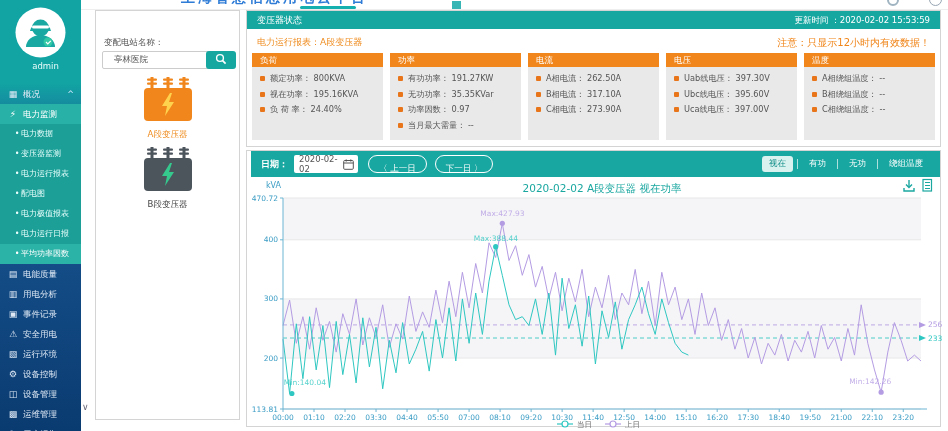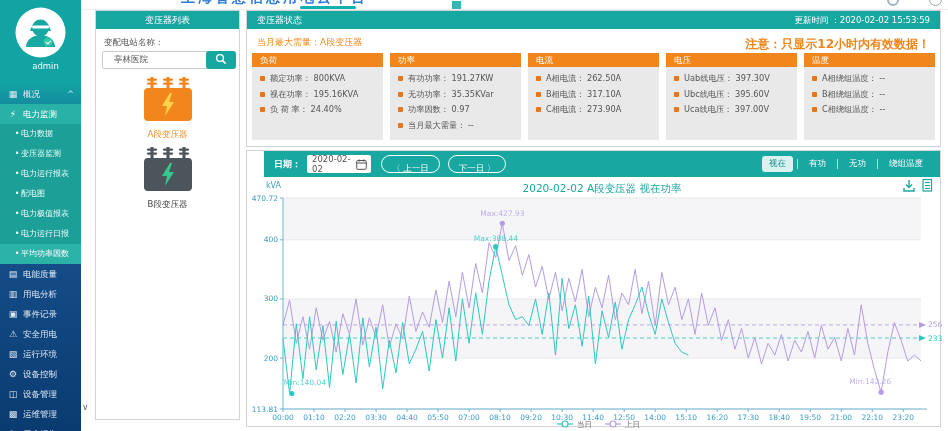--- a/index.html
+++ b/index.html
@@ -47,31 +47,31 @@
   .tr-item { text-align:center; margin-bottom:6px; cursor:pointer; }
   .tr-item .tr-label { font-size:8.5px; margin-top:2px; }
 
   
   .status-panel { left:246px; top:10px; width:695px; height:137px; }
   .status-panel .panel-header { padding:0 10px; }
   .sp-update { float:right; font-size:8.5px; }
   .sp-title { float:left; }
   .name-row { position:absolute; left:10px; right:10px; top:25px; height:14px; font-size:9px; }
   .name-left { float:left; color:#ef8c1f; }
-  .name-right { float:right; color:#f08519; font-size:12px;font-weight:bold; }
+  .name-right { float:right; color:#f08519; font-size:10px; }
   .cards { position:absolute; left:5px; right:5px; top:42px; bottom:6px; display:flex; gap:7px; }
   .card { flex:1; display:flex; flex-direction:column; }
   .card-header { height:14px; line-height:14px; background:#f0861c; color:#fff; font-size:8.5px; padding-left:8px; }
   .card-body { flex:1; background:#e9e9e9; padding:6px 6px 0 8px; }
   .card-line { font-size:8.2px; color:#555; margin-bottom:4.5px; white-space:nowrap; }
   .bullet { display:inline-block; width:5px; height:5px; background:#e8751a; margin-right:5px; border-radius:1px; vertical-align:middle; }
 
   
   .chart-panel { left:246px; top:150px; width:695px; height:277px; }
-  .controlbar { position:absolute; left:17px; top:0; right:0; height:26px; background:#19a7a1; display:flex; align-items:center; padding:0 10px; }
+  .controlbar { position:absolute; left:4px; top:0; right:0; height:26px; background:#19a7a1; display:flex; align-items:center; padding:0 10px; }
   .date-label { color:#fff; font-size:9px; font-weight:bold; margin-right:6px; }
   .datebox { width:64px; height:18px; background:#fff; border-radius:2px; display:flex; align-items:center; margin-right:10px; cursor:pointer; }
   .datebox .dval { flex:1; font-size:8.5px; color:#555; padding-left:5px; }
   .navbtn { height:18px; line-height:16px; padding:4px 10px; border:1px solid #fff; border-radius:9px; background:transparent; color:#fff; font-size:8.5px; margin-right:8px; cursor:pointer; font-family:inherit; white-space:nowrap; }
   .cb-spacer { flex:1; }
   .tabs { display:flex; align-items:center;padding-left:24px; }
   .tab { color:#fff; font-size:8.5px; padding:2px 7px; cursor:pointer; white-space:nowrap; }
   .tab.active { background:#d9f1ef; color:#128f89; border-radius:3px; }
   .tab-sep { width:1px; height:10px; background:rgba(255,255,255,.65); margin:0 4px; }
   .chartbox { position:absolute; left:0; top:26px; right:0; bottom:0; }
@@ -174,21 +174,20 @@
         </div>
         <div class="menu-row blue">
           <span class="mi">✎</span>
           <span class="ml">用户报告</span>
         </div>
       </nav>
   </aside>
   <div class="scroll-down-arrow">∨</div>
 
   <section class="panel list-panel">
-    <div class="panel-header">变压器列表</div>
     <div class="station-label">变配电站名称：</div>
     <input class="station-input" readonly="" value="亭林医院" style="">
     <button class="search-btn">
       <svg width="12" height="12" viewBox="0 0 12 12">
         <circle cx="5" cy="5" r="3.4" fill="none" stroke="#fff" stroke-width="1.4"></circle>
         <line x1="7.6" y1="7.6" x2="10.6" y2="10.6" stroke="#fff" stroke-width="1.6"></line>
       </svg>
     </button>
     <div class="transformers" id="transformers">
         <div class="tr-item"><svg width="52" height="46" viewBox="0 0 52 46">
@@ -222,21 +221,21 @@
 
   <section class="panel status-panel">
     <div class="panel-header">
       <span class="sp-title">变压器状态</span>
       <span class="sp-update">
         <span>更新时间 ：</span><span>2020-02-02 15:53:59</span>
       </span>
     </div>
     <div class="name-row">
       <span class="name-left">
-        <span>当月最大需量：</span><span>A段变压器</span>
+        <span>电力运行报表：</span><span>A段变压器</span>
       </span>
       <span class="name-right">注意：只显示12小时内有效数据！</span>
     </div>
     <div class="cards" id="cards">
         <div class="card">
           <div class="card-header">负荷</div>
           <div class="card-body">
             <div class="card-line"><span class="bullet"></span>额定功率： 800KVA</div>
             <div class="card-line"><span class="bullet"></span>视在功率： 195.16KVA</div>
             <div class="card-line"><span class="bullet"></span>负 荷 率： 24.40%</div>

